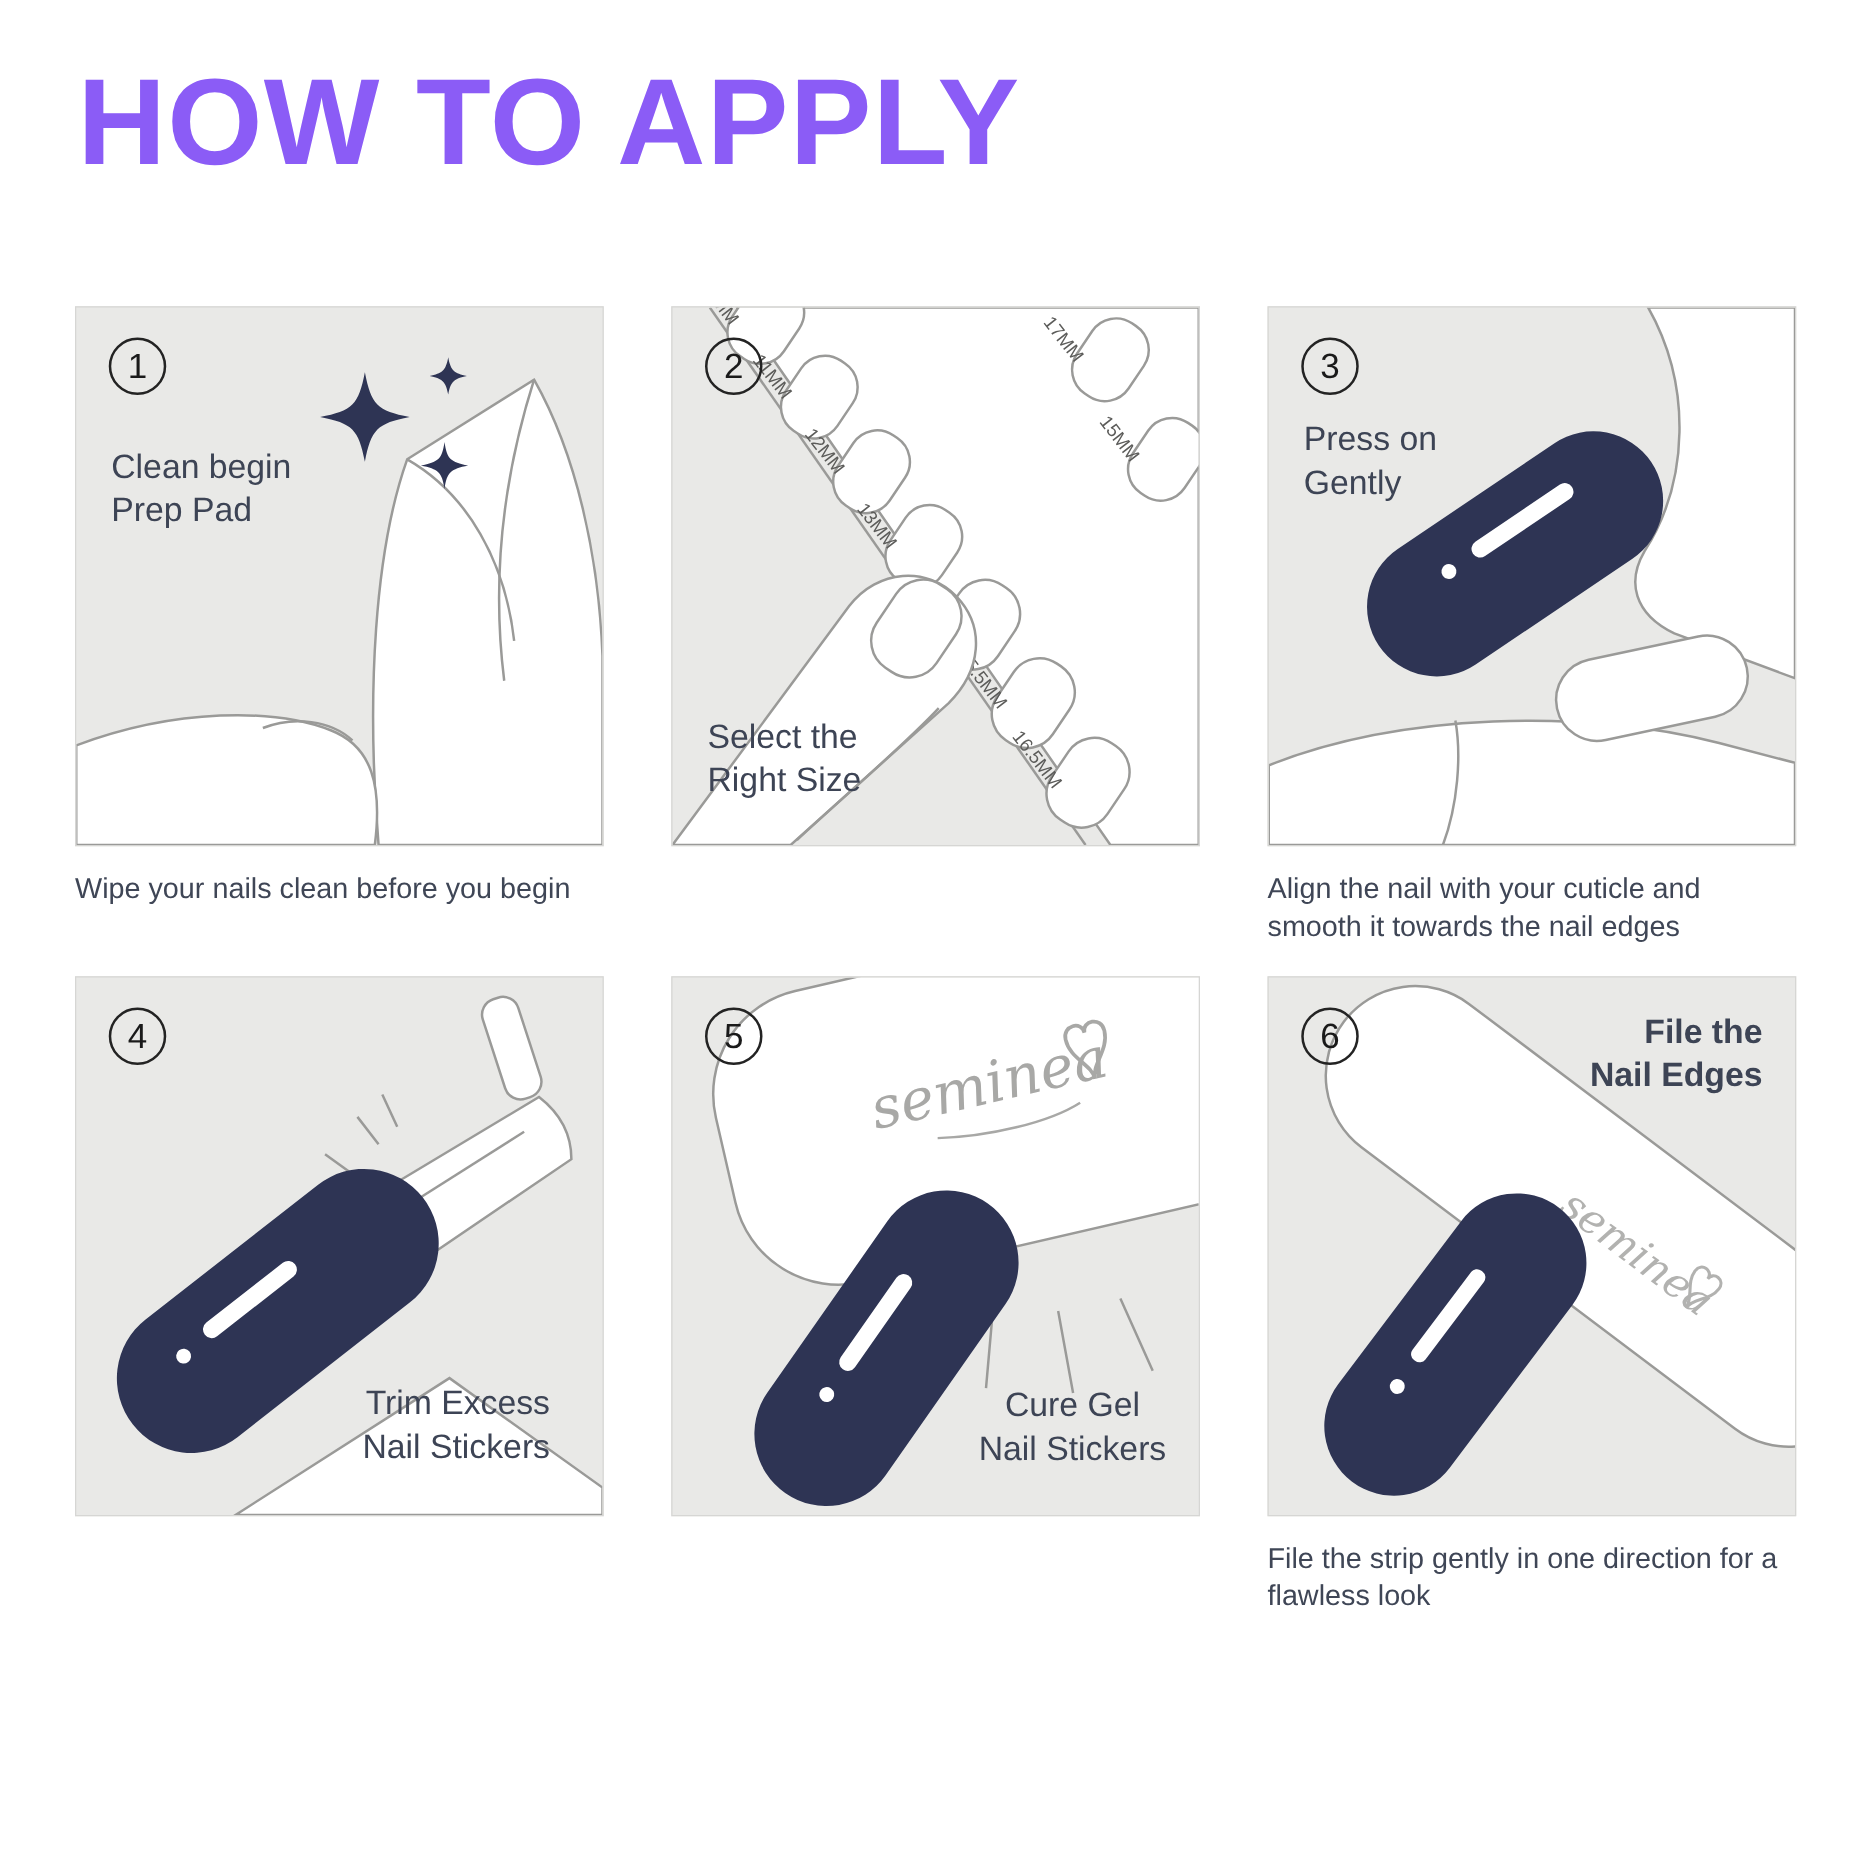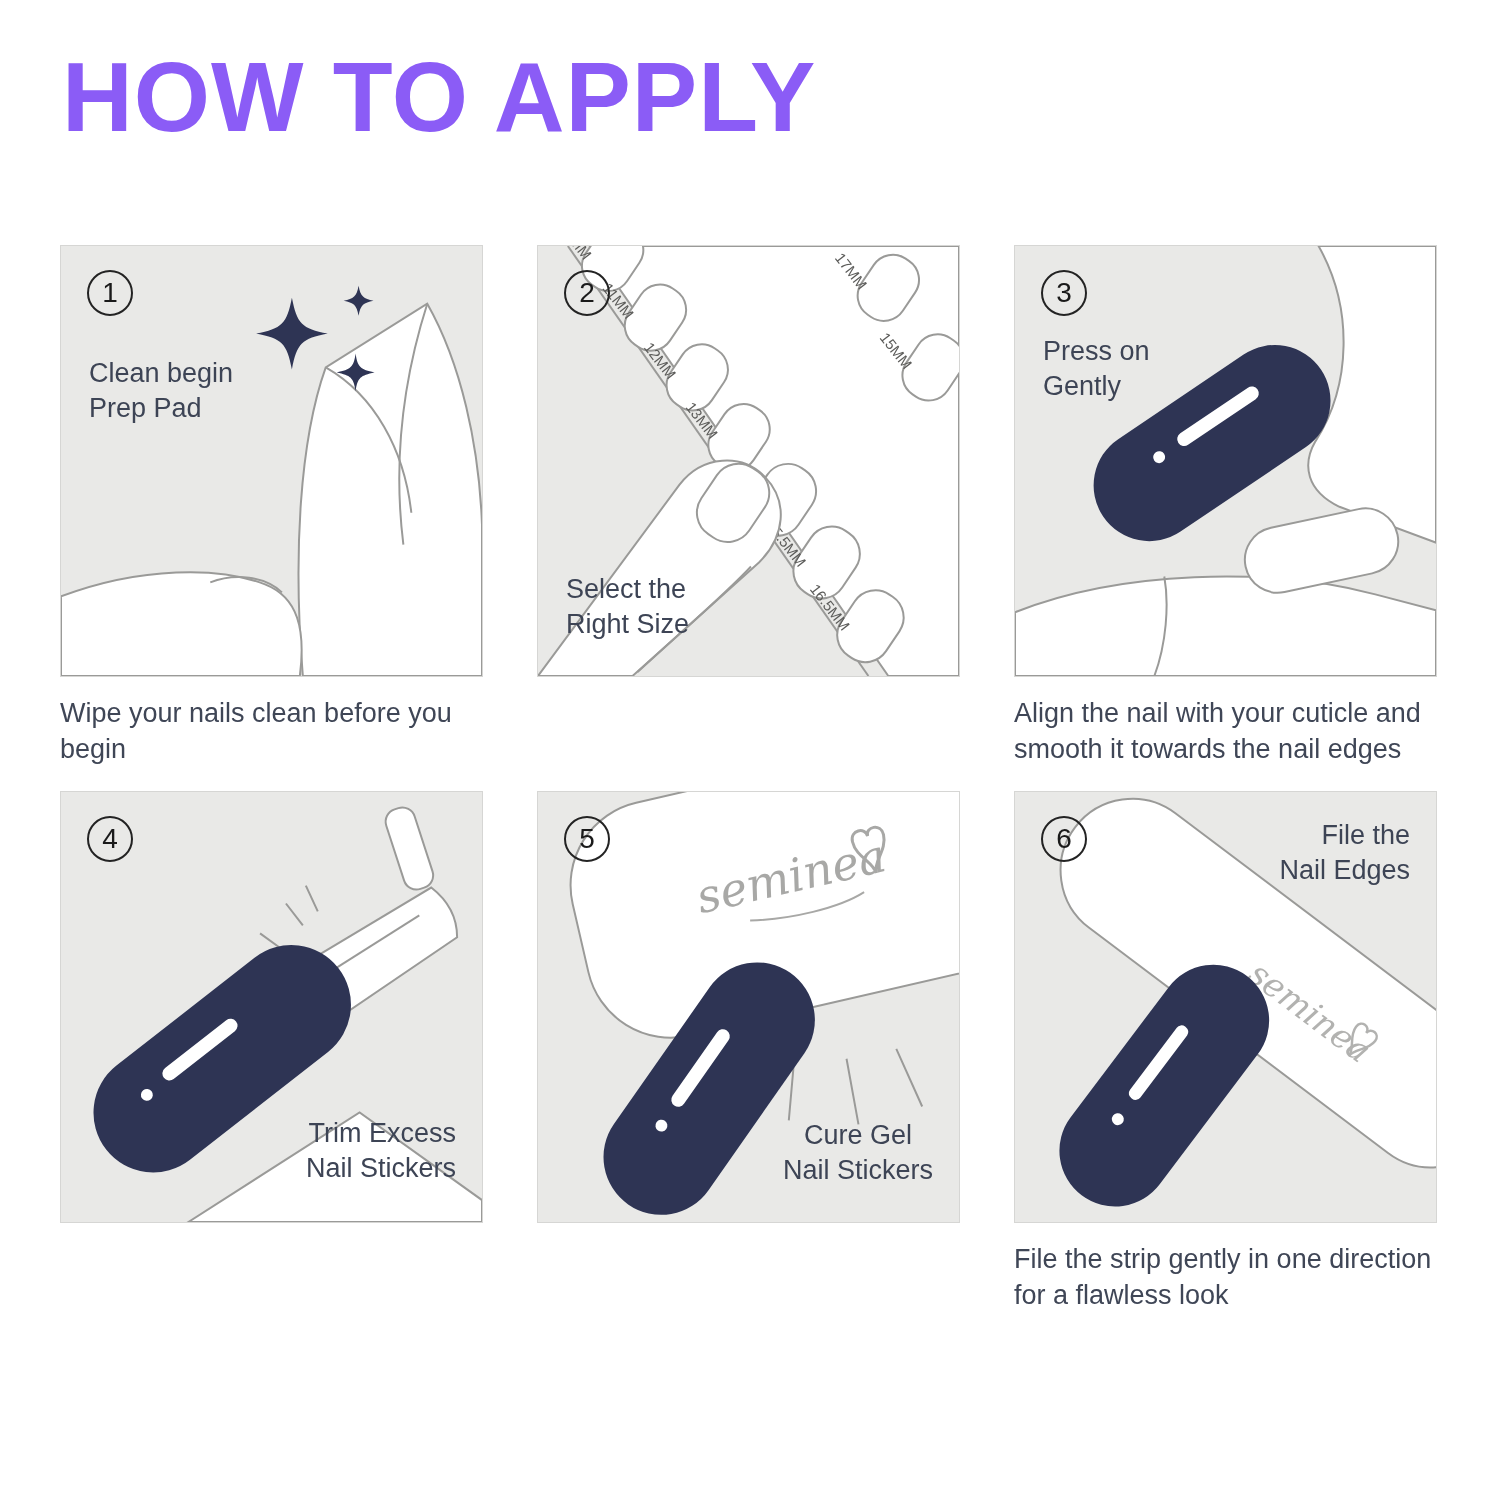--- a/index.html
+++ b/index.html
@@ -40,26 +40,26 @@
     display:flex; align-items:center; justify-content:center;
     font-size:28px; color:#1a1a1a;
   }
   .steplabel {
     position:absolute; z-index:3;
     font-size:27px; line-height:1.3; color:#3d4455;
   }
   .lbl-1 { top:110px; left:28px; }
   .lbl-2 { bottom:34px; left:28px; }
   .lbl-3 { top:88px; left:28px; }
-  .lbl-4 { bottom:36px; right:26px; text-align:right; }
+  .lbl-4 { bottom:36px; right:42px; text-align:right; }
   .lbl-5 { bottom:34px; right:26px; text-align:center; }
-  .lbl-6 { top:26px; right:26px; text-align:right; }
+  .lbl-6 { top:26px; right:26px; text-align:right;font-weight:bold; }
   .caption {
     margin-top:18px;
-    font-size:27px; line-height:1.34;
+    font-size:23px; line-height:1.34;
     color:#3f4656;
     max-width:420px;
   }
   .outline { fill:#ffffff; stroke:#9a9a98; stroke-width:2; }
   .lineonly { fill:none; stroke:#9a9a98; stroke-width:2; }
   .sizetext { font-size:15px; fill:#5c5c5a; }
   .brandtext { font-style:italic; font-family:"DejaVu Serif", serif; }
 </style>
 </head>
 <body>

